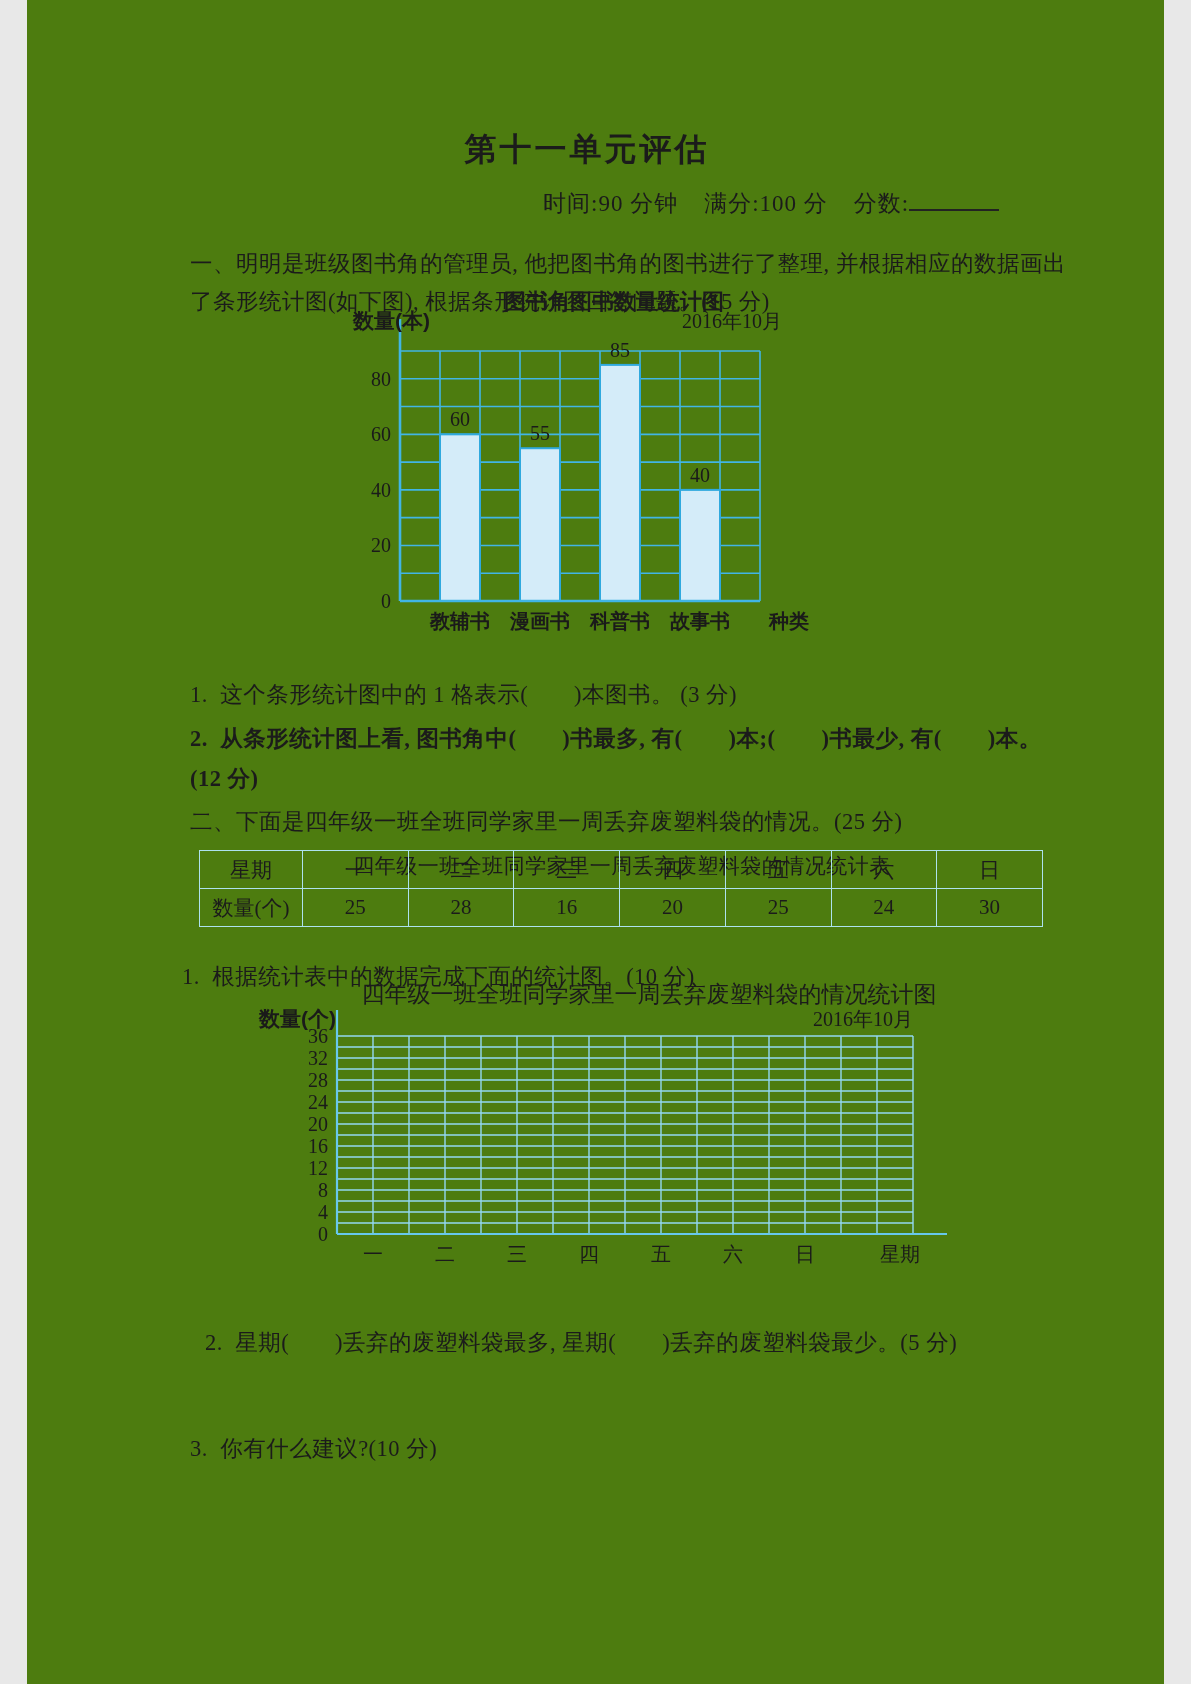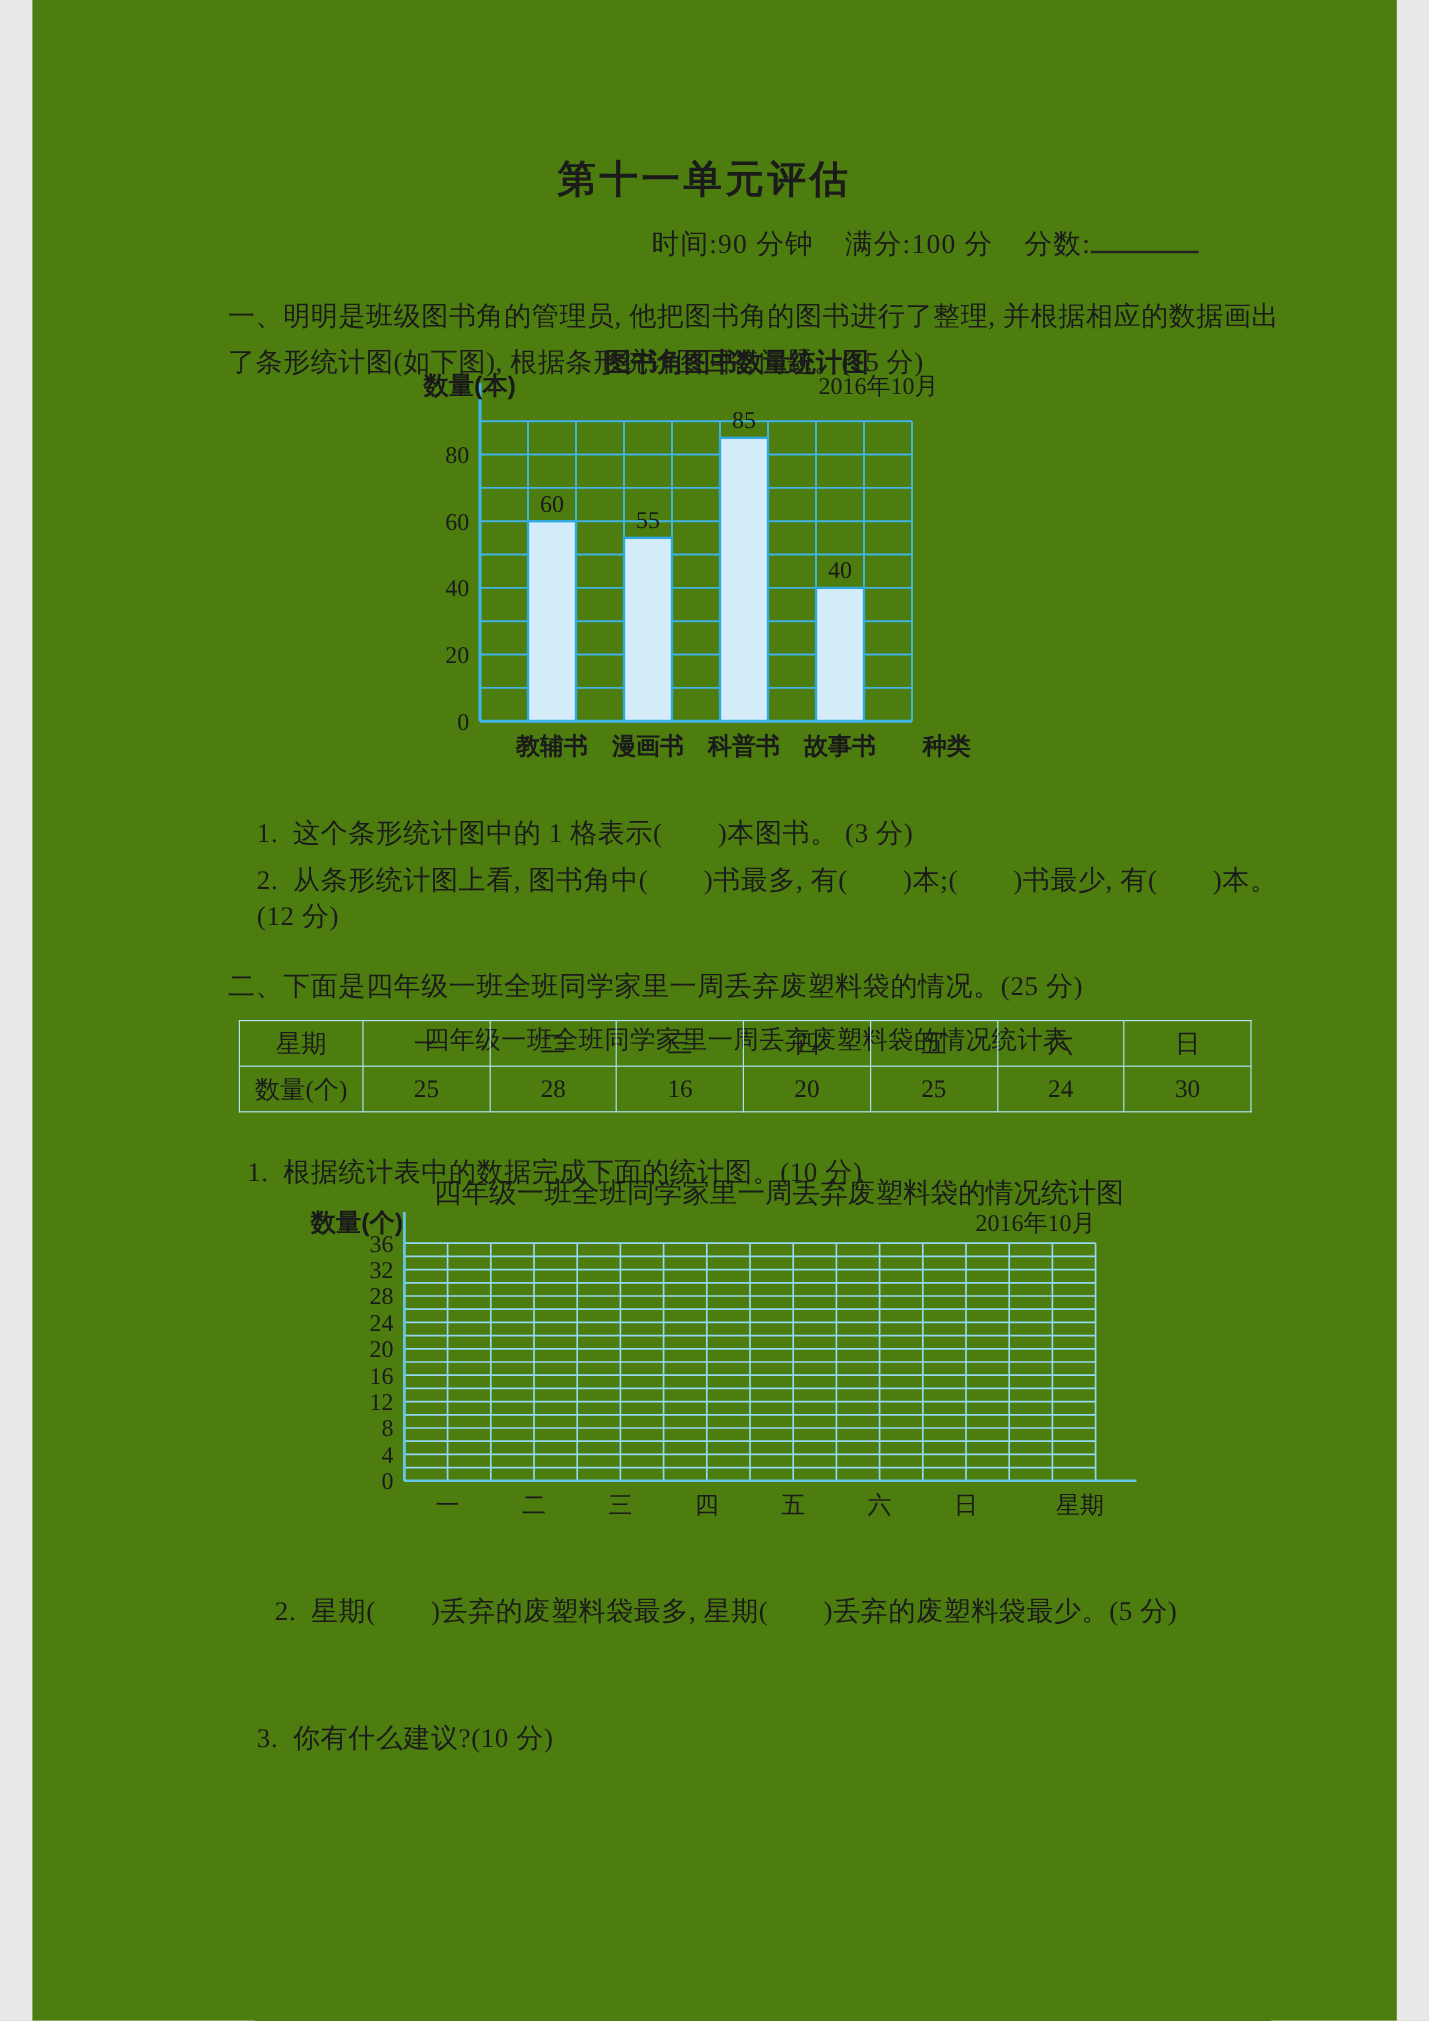--- a/index.html
+++ b/index.html
@@ -13,23 +13,23 @@
          font-size:32px; letter-spacing:3px; font-weight:600;}
   .meta{top:188px; left:516px; font-size:23px; letter-spacing:1px;}
   .meta .gap{display:inline-block; width:26px;}
   .blank-line{display:inline-block; width:90px; height:4px;
               border-bottom:2.5px solid #222; vertical-align:baseline;}
   .para{font-size:22.5px; line-height:38px; letter-spacing:0.5px;}
   .intro1{top:222px; left:163px; width:876px; text-align:justify;}
   .chart-heading{font-weight:700; text-align:center;
                  font-family:"Liberation Sans", sans-serif;padding-left:27px;}
   .c1-title{top:287px; left:0; width:1120px; font-size:22px;}
-  .q{font-size:22.5px; letter-spacing:0.5px;margin-left:24px;}
+  .q{font-size:22.5px; letter-spacing:0.5px;}
   .q1-1{top:656px; left:163px;}
-  .q1-2{top:696px; left:163px; width:882px; line-height:30px;}
+  .q1-2{top:696px; left:163px; width:882px; line-height:40px;font-weight:bold;}
   .s2-intro{top:780px; left:163px;}
   .tbl-title{top:852px; left:175px; width:840px; text-align:center;
              font-size:21px; letter-spacing:0.5px;}
   .stat-table{top:850px; left:172px; width:844px; border-collapse:collapse;
               font-size:21px; text-align:center; table-layout:fixed;}
   .stat-table td{border:1.6px solid #ade2ee; height:37px; padding:0;}
   .stat-table td:first-child{width:102px;}
   .s2q1{top:938px; left:155px;text-align:center;}
   .c2-title{top:979px; left:175px; width:840px; text-align:center;
             font-size:23px; font-weight:400; font-family:"Liberation Serif",serif;}

